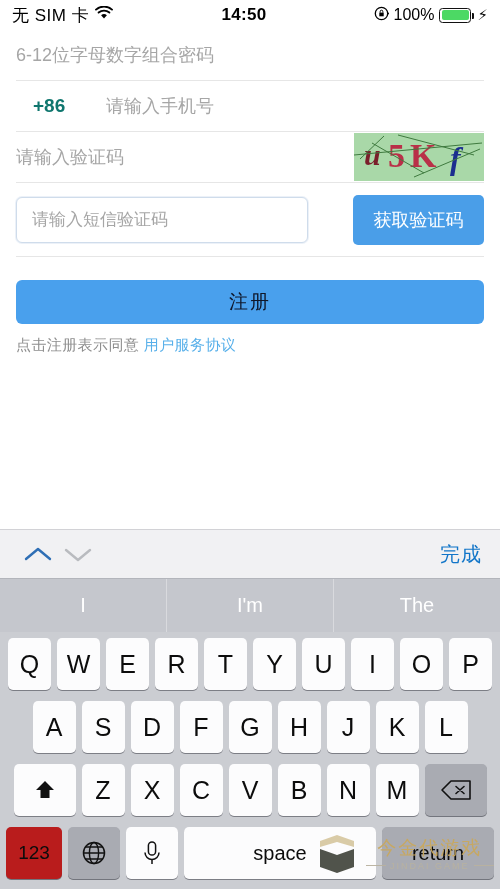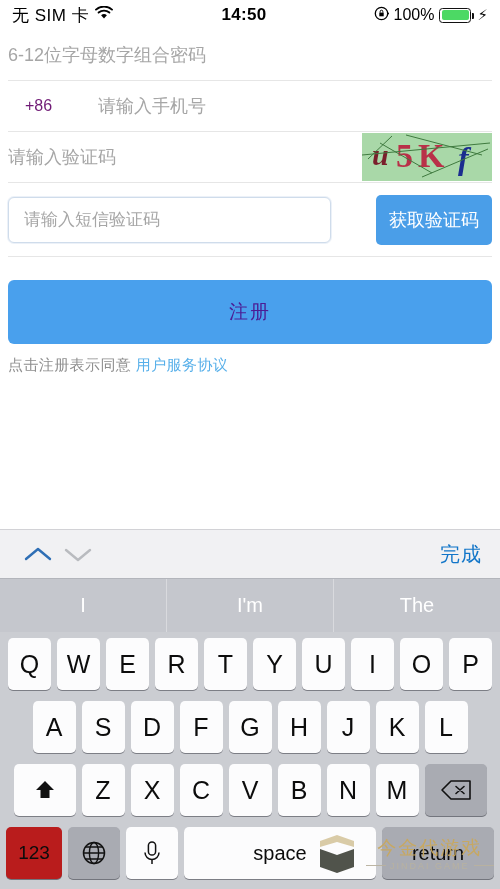--- a/index.html
+++ b/index.html
@@ -37,28 +37,28 @@
     content: ""; position: absolute; right: -4px; top: 4px;
     width: 2.5px; height: 6px; background: #111; border-radius: 0 1px 1px 0;
   }
   .batt-fill {
     position: absolute; left: 1.2px; top: 1.2px; bottom: 1.2px; right: 1.2px;
     background: #4cd964; border-radius: 2px;
   }
   .bolt { font-size: 15px; margin-left: 1px; }
 
   
-  .form { padding: 0 8px; }
+  .form { padding: 0 16px; }
   .row {
     height: 51px; display: flex; align-items: center;
     border-bottom: 1px solid #e6e6e6;
   }
   .ph { color: #a6a6a6; font-size: 18px; }
   .cc {
-    color: #701a75; font-size: 16px; font-weight: normal;
+    color: #0f766e; font-size: 19px; font-weight: bold;
     width: 66px; padding-left: 17px;
   }
   .row-phone .ph { margin-left: 24px; }
   .row-captcha { justify-content: space-between; padding-right: 0; }
   .captcha-img {
     width: 130px; height: 48px; background: #a9d8a8;
     position: relative; overflow: hidden; flex: 0 0 auto;
   }
   .captcha-img svg { display: block; }
 
@@ -66,27 +66,27 @@
     height: 74px; display: flex; align-items: center; 
     border-bottom: 1px solid #e6e6e6;
   }
   .sms-input {
     flex: 1; height: 46px; border: 1px solid #cfdceb; border-radius: 6px;
     background: #fff; display: flex; align-items: center; padding-left: 15px;
     box-shadow: 0 0 0 1px rgba(200,215,235,.35);
   }
   .sms-input .ph { font-size: 17px; }
   .btn-code {
-    width: 116px; height: 50px; background: #4a9ee8; color: #fff;
+    width: 131px; height: 50px; background: #4a9ee8; color: #fff;
     border: none; border-radius: 5px; font-size: 18px;
     font-family: inherit; cursor: pointer; margin-left: 45px;
   }
   .btn-register {
-    margin: 23px 0 0 0; width: 100%; height: 64px;
-    background: #49a0ed; color: #4c1d95; border: none; border-radius: 6px;
+    margin: 23px 0 0 0; width: 100%; height: 44px;
+    background: #49a0ed; color: #0f172a; border: none; border-radius: 6px;
     font-size: 19px; font-family: inherit; cursor: pointer; letter-spacing: 2px;
   }
   .agree {
     margin-top: 12px; font-size: 15px; color: #8e8e8e; letter-spacing: .4px;
   }
   .agree a { color: #58b0ea; text-decoration: none; }
 
   
   .kb { position: absolute; left: 0; bottom: 0; width: 500px; }
   .kb-accessory {

